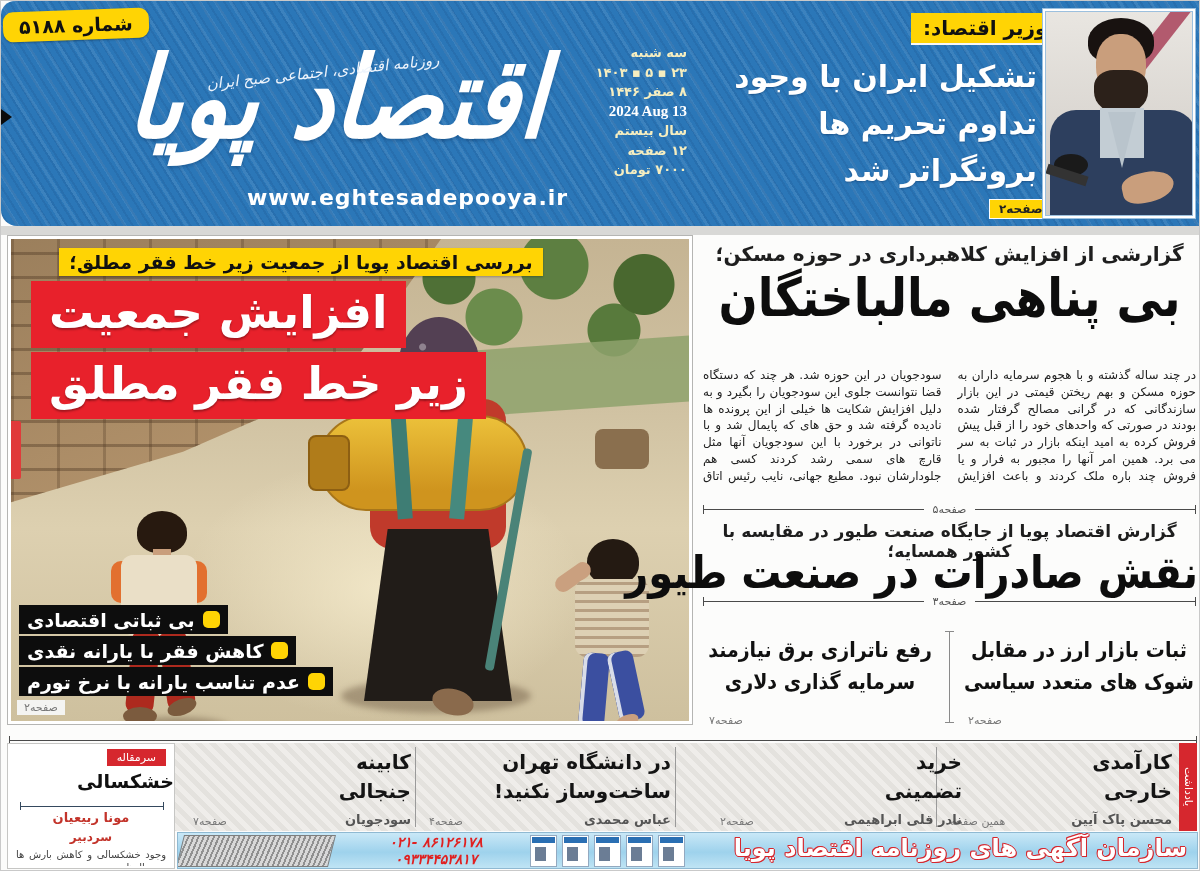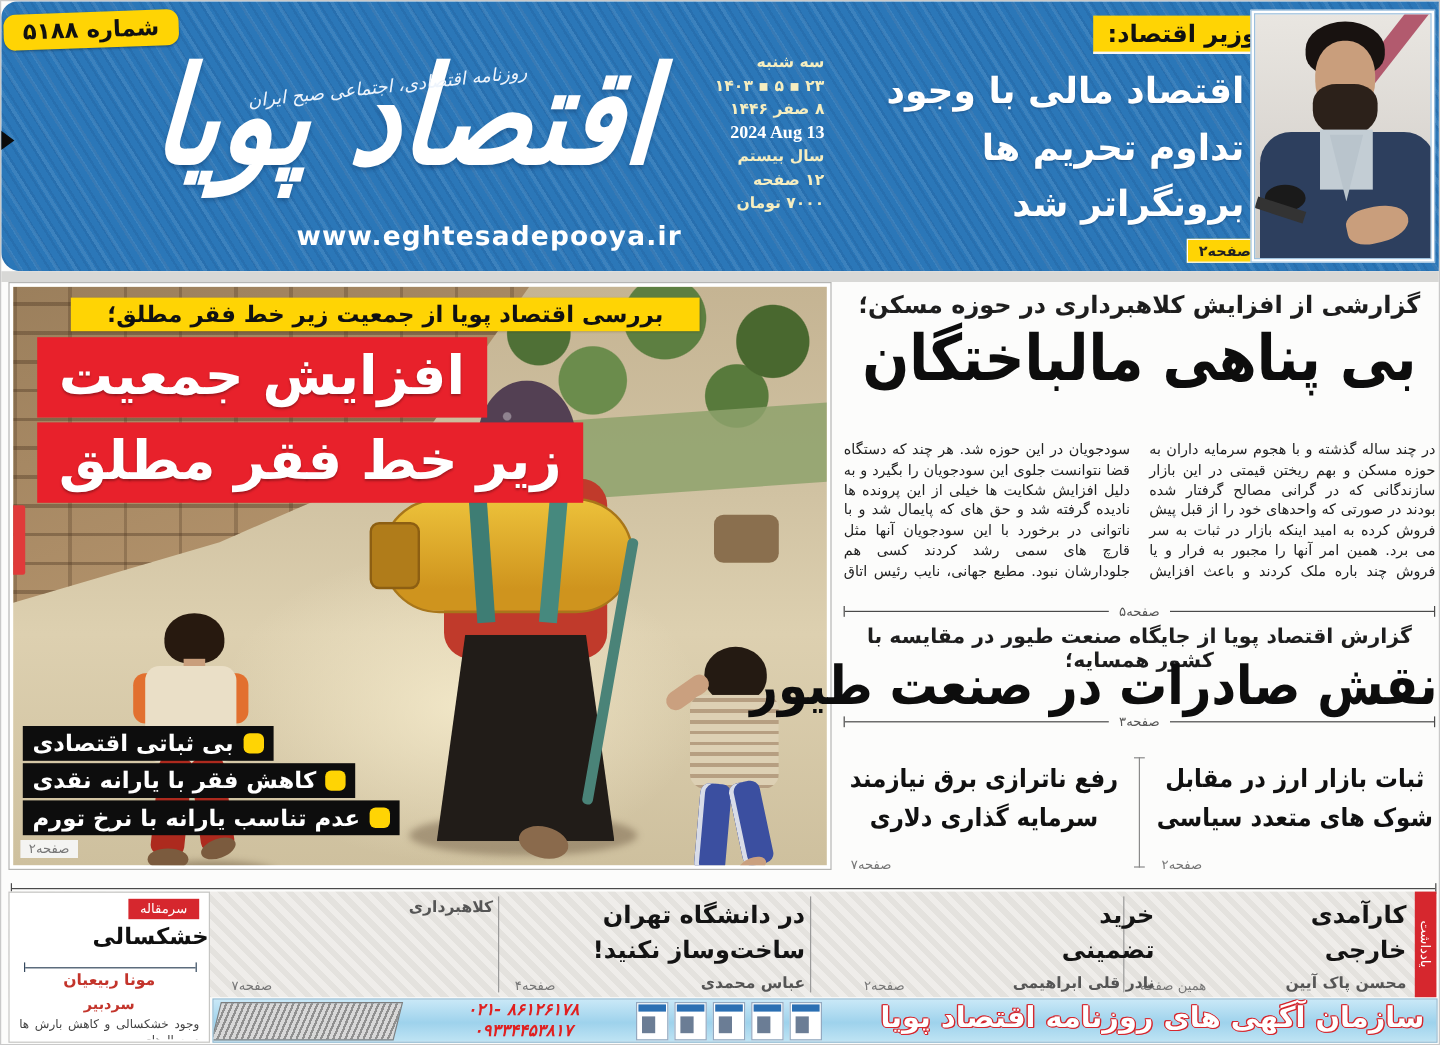--- a/index.html
+++ b/index.html
@@ -110,21 +110,21 @@
   .t-hair { left:28px; top:0; width:52px; height:46px; background:#241a12; border-radius:50% 50% 44% 44%; }
   .t-shirt { left:16px; top:40px; width:74px; height:78px; background:#ddd0b4; border-radius:12px;
     background-image:repeating-linear-gradient(0deg, rgba(150,118,88,.55) 0 3px, rgba(0,0,0,0) 3px 9px); }
   .t-arm { left:-6px; top:30px; width:40px; height:16px; background:#caa07f; border-radius:8px; transform:rotate(-35deg); }
   .t-leg-l { left:22px; top:114px; width:26px; height:74px; background:#3b4fa0; border-radius:8px; transform:rotate(5deg);
     box-shadow:inset 4px 0 0 #d8dce8; }
   .t-leg-r { left:54px; top:112px; width:26px; height:70px; background:#3b4fa0; border-radius:8px; transform:rotate(-12deg);
     box-shadow:inset 4px 0 0 #d8dce8; }
   .t-foot2 { left:56px; top:176px; width:24px; height:13px; background:#caa07f; border-radius:50%; transform:rotate(-22deg); }
 
-  .lead-kicker { position:absolute; left:48px; top:9px; width:524px; height:28px; background:#ffd404;
+  .lead-kicker { position:absolute; left:48px; top:9px; width:484px; height:28px; background:#ffd404;
     color:#111; font-size:19px; font-weight:bold; display:flex; align-items:center; justify-content:center;
     direction:rtl; box-shadow:0 1px 2px rgba(0,0,0,.25); }
   .lead-red { position:absolute; left:8px; background:#e8212b; color:#fff; font-size:45px; font-weight:bold;
     padding:5px 18px 9px; direction:rtl; white-space:nowrap; text-shadow:0 2px 2px rgba(0,0,0,.3);margin-left:12px; }
   .lead-red.r1 { top:42px; }
   .lead-red.r2 { top:113px; }
   .credit-tab { position:absolute; left:-4px; top:182px; width:14px; height:58px; background:#e03a3a; border-radius:2px; }
   .bullet-bar { position:absolute; left:8px; height:29px; background:#0d0d0d; color:#fff; font-size:19px; font-weight:bold;
     display:inline-flex; align-items:center; direction:rtl; padding:0 8px; white-space:nowrap; }
   .bullet-bar .dot { width:17px; height:17px; background:#ffd404; border-radius:5px; margin-left:8px; flex:0 0 auto; }
@@ -215,21 +215,21 @@
       <div>۲۳ ▪ ۵ ▪ ۱۴۰۳</div>
       <div>۸ صفر ۱۴۴۶</div>
       <div class="en-date">2024 Aug 13</div>
       <div>سال بیستم</div>
       <div>۱۲ صفحه</div>
       <div>۷۰۰۰ تومان</div>
     </div>
 
     <div class="min-badge">وزیر اقتصاد:</div>
     <div class="min-headline">
-      <div>اقتصاد مالی با وجود</div>
+      <div>تشکیل ایران با وجود</div>
       <div>تداوم تحریم ها</div>
       <div>برونگراتر شد</div>
     </div>
     <div class="min-page">صفحه۲</div>
 
     <div class="min-photo-frame">
       <div class="min-photo">
         <div class="mp-flag"></div>
         <div class="mp-hair"></div>
         <div class="mp-face"></div>
@@ -388,21 +388,25 @@
       <div class="note-title">
         <div>در دانشگاه تهران</div>
         <div>ساخت‌وساز نکنید!</div>
       </div>
       <div class="note-author">عباس محمدی</div>
       <div class="note-page">صفحه۴</div>
     </div>
     <div class="note-div" style="left:408px;"></div>
 
     <div class="note-col" style="left:178px;width:226px;">
-      <div class="note-author">کلاهبرداری</div>
+      <div class="note-title">
+        <div>کابینه</div>
+        <div>جنجالی</div>
+      </div>
+      <div class="note-author">سودجویان</div>
       <div class="note-page">صفحه۷</div>
     </div>
   </div>
 
   <div class="editorial">
     <div class="ed-badge">سرمقاله</div>
     <div class="ed-title">خشکسالی</div>
     <div class="ed-rule">
         <i class="tick"></i>
         <i class="line"></i>

